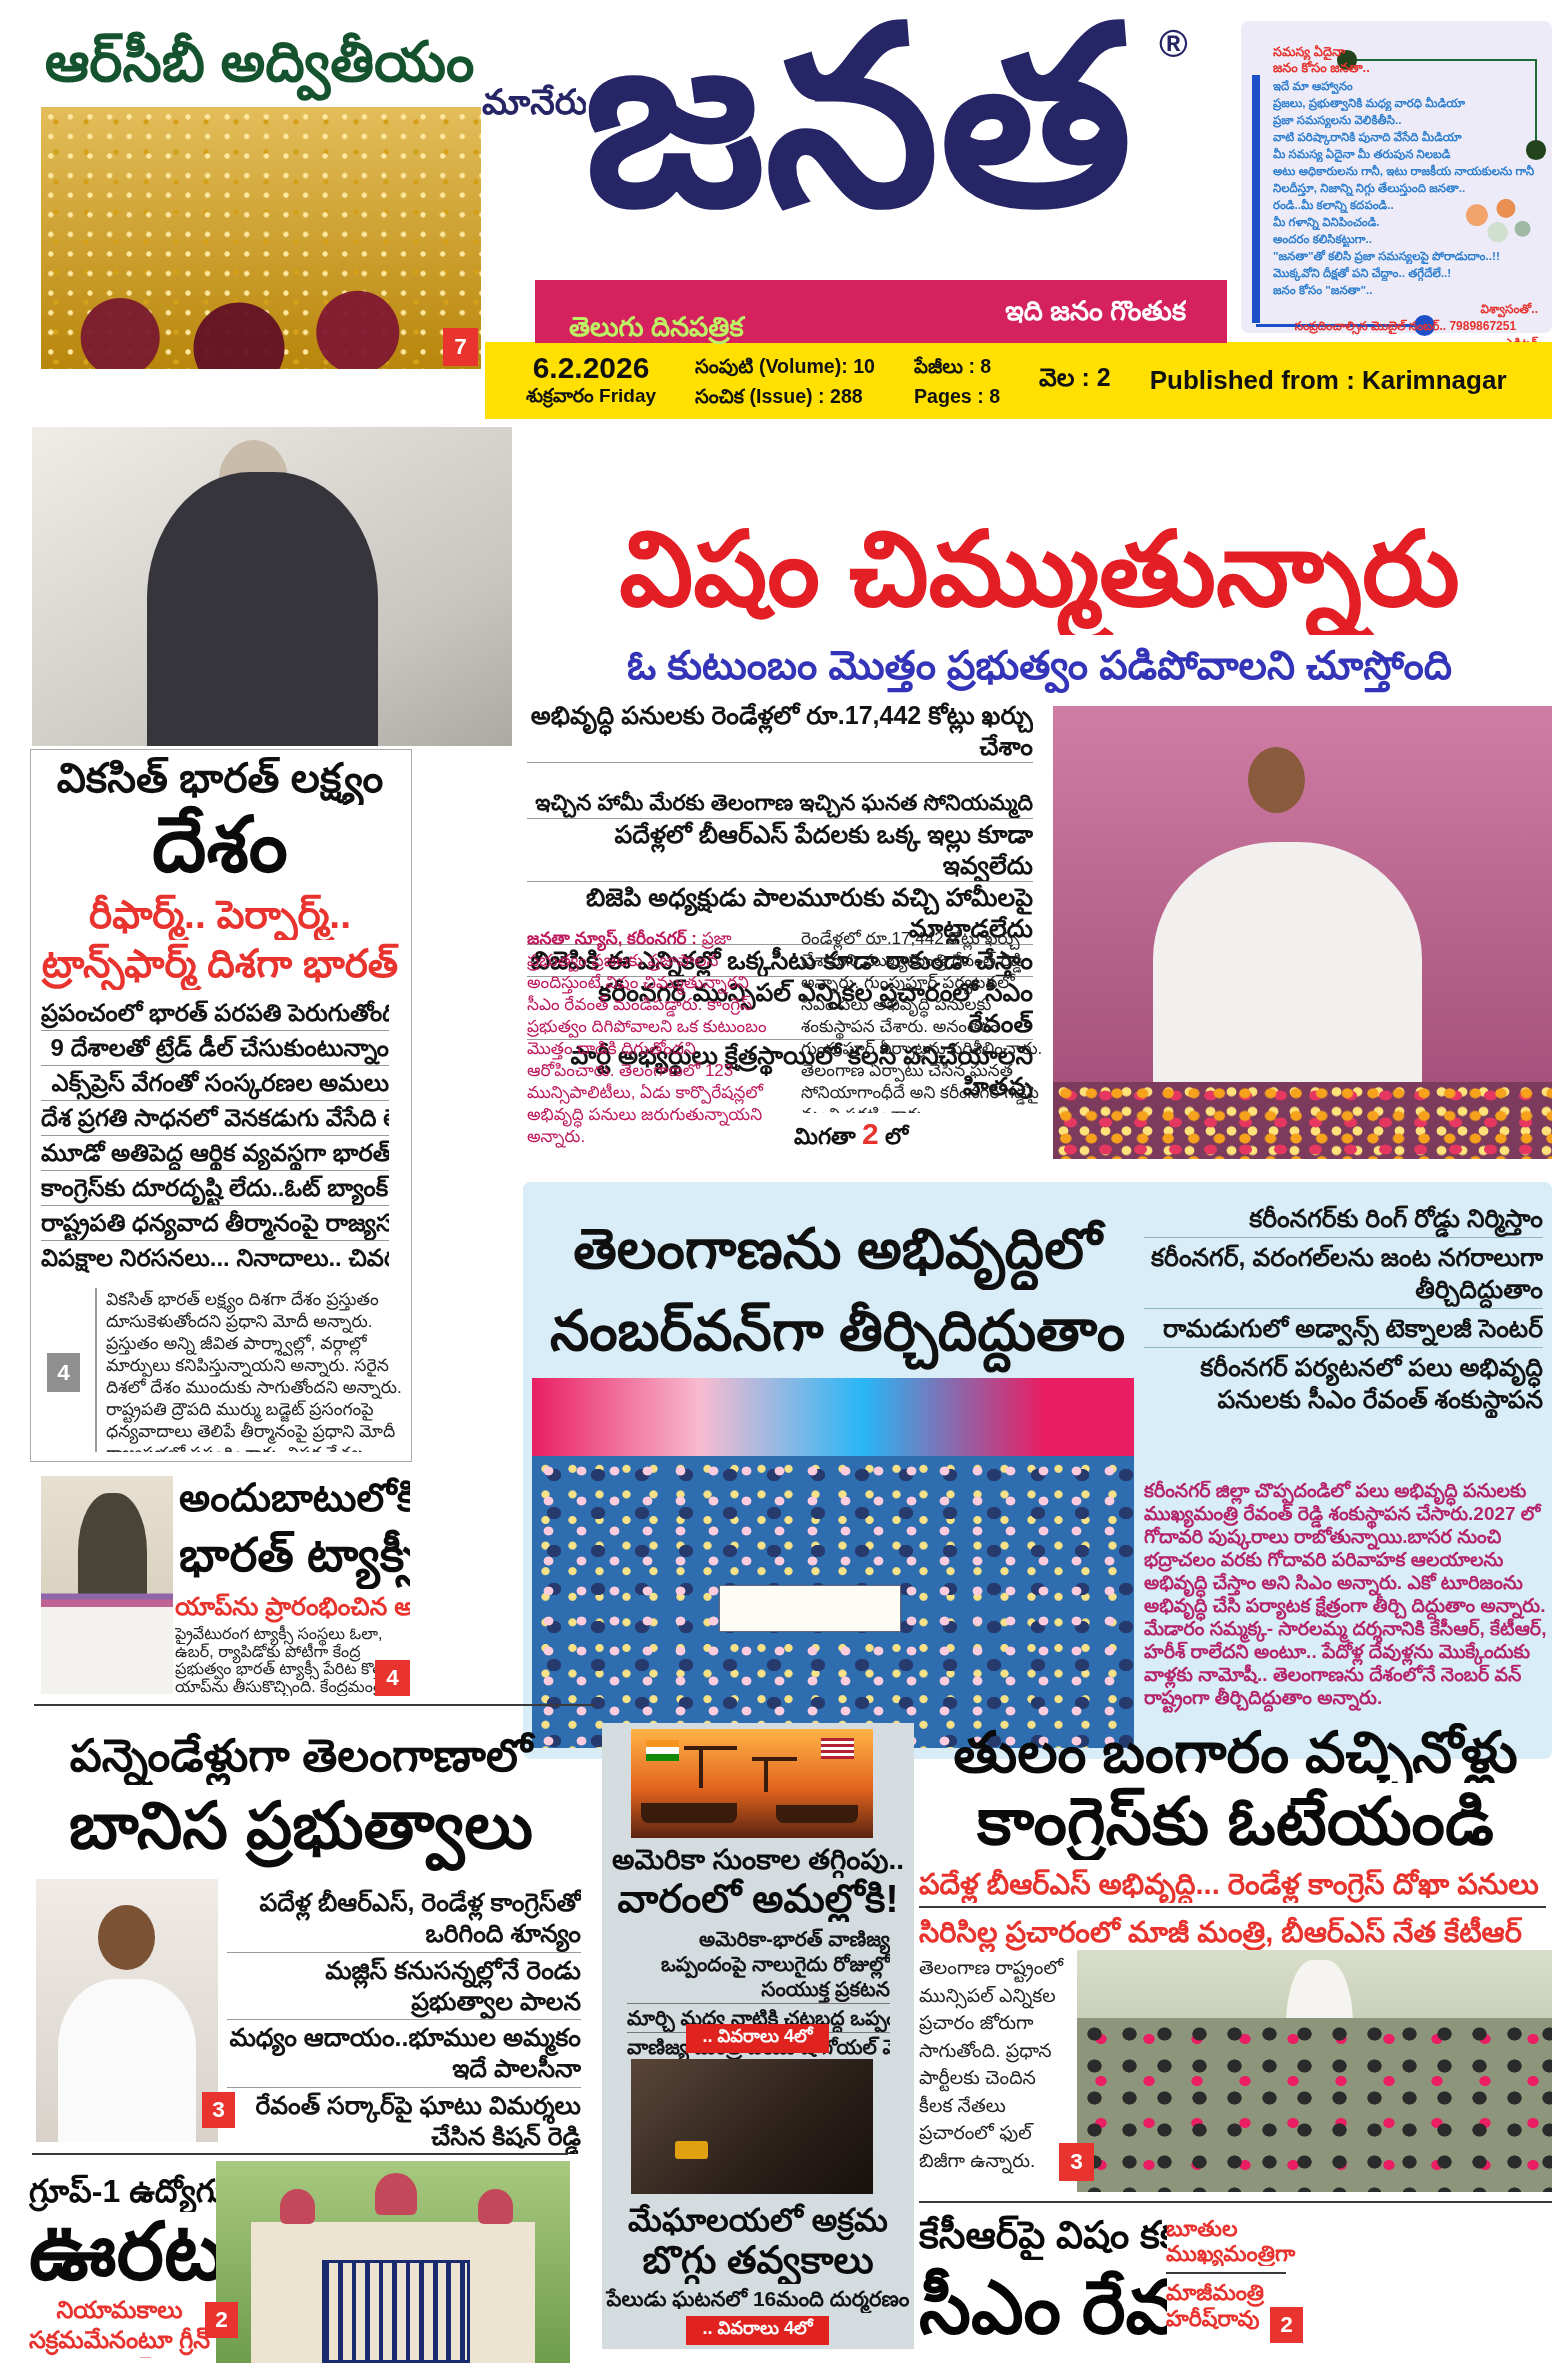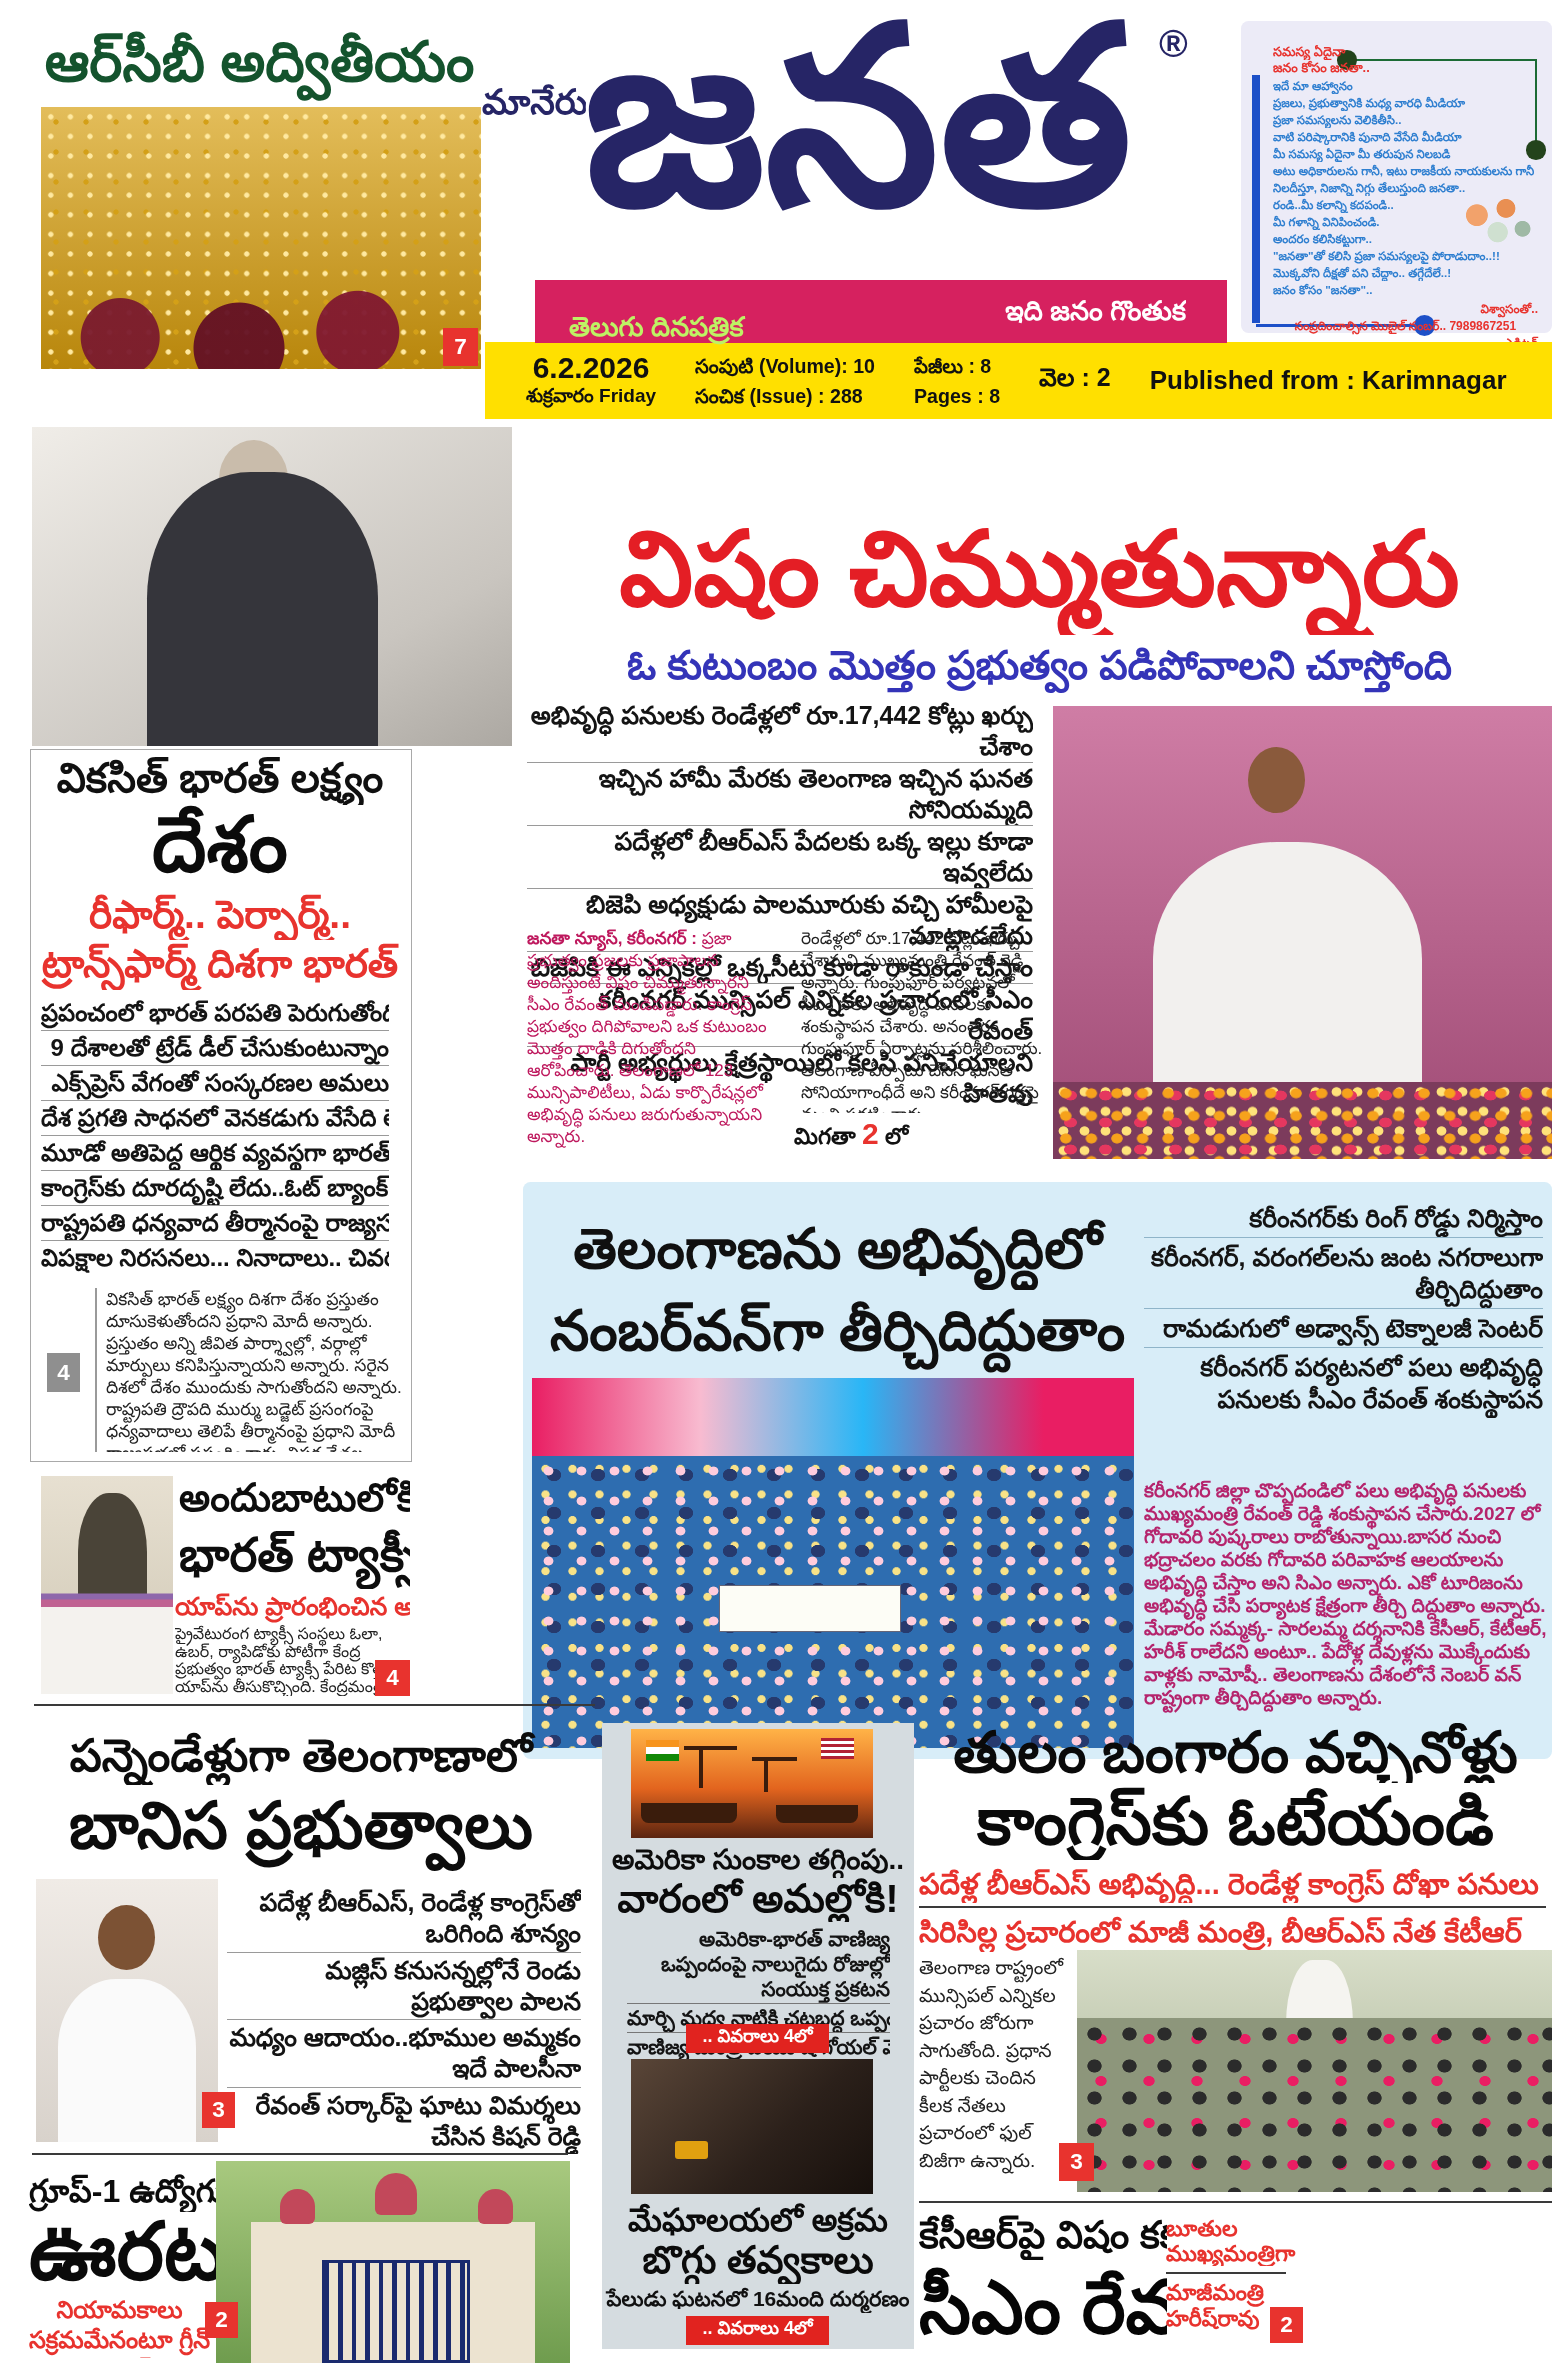--- a/index.html
+++ b/index.html
@@ -150,21 +150,21 @@
   <div class="photo ph-modi" style="left:32px;top:427px;width:480px;height:319px;">
     <div class="head"></div>
     <div class="fig"></div>
   </div>
 
   <div class="abs c b red clip" style="left:527px;top:506px;width:1025px;height:129px;font-size:104px;line-height:126px;color:#e41e25;">విషం చిమ్ముతున్నారు</div>
   <div class="abs c b clip" style="left:527px;top:637px;width:1025px;height:59px;font-size:40px;line-height:56px;color:#3434b8;">ఓ కుటుంబం మొత్తం ప్రభుత్వం పడిపోవాలని చూస్తోంది</div>
 
   <ul class="abs" style="left:527px;top:700px;width:506px;">
     <li class="bi" style="font-size:25px;line-height:31px;">అభివృద్ధి పనులకు రెండేళ్లలో రూ.17,442 కోట్లు ఖర్చు చేశాం</li>
-    <li class="bi" style="font-size:25px;line-height:31px;">ఇచ్చిన హామీ మేరకు తెలంగాణ ఇచ్చిన ఘనత సోనియమ్మది</li>
+    <li class="bi" style="font-size:22px;line-height:31px;margin-top:24px;">ఇచ్చిన హామీ మేరకు తెలంగాణ ఇచ్చిన ఘనత సోనియమ్మది</li>
     <li class="bi" style="font-size:25px;line-height:31px;">పదేళ్లలో బీఆర్‌ఎస్ పేదలకు ఒక్క ఇల్లు కూడా ఇవ్వలేదు</li>
     <li class="bi" style="font-size:25px;line-height:31px;">బిజెపి అధ్యక్షుడు పాలమూరుకు వచ్చి హామీలపై మాట్లాడలేదు</li>
     <li class="bi" style="font-size:25px;line-height:31px;">బిజెపికి ఈ ఎన్నికల్లో ఒక్కసీటు కూడా రాకుండా చేస్తాం</li>
     <li class="bi" style="font-size:25px;line-height:31px;">కరీంనగర్ మున్సిపల్ ఎన్నికల ప్రచారంలో సీఎం రేవంత్</li>
     <li class="bi" style="font-size:25px;line-height:31px;border-bottom:none;">పార్టీ అభ్యర్థులు క్షేత్రస్థాయిలో కలసి పనిచేయాలని హితవు</li>
   </ul>
 
   <div class="photo ph-rev" style="left:1053px;top:706px;width:499px;height:453px;">
     <div class="head"></div>
     <div class="shirt"></div>

